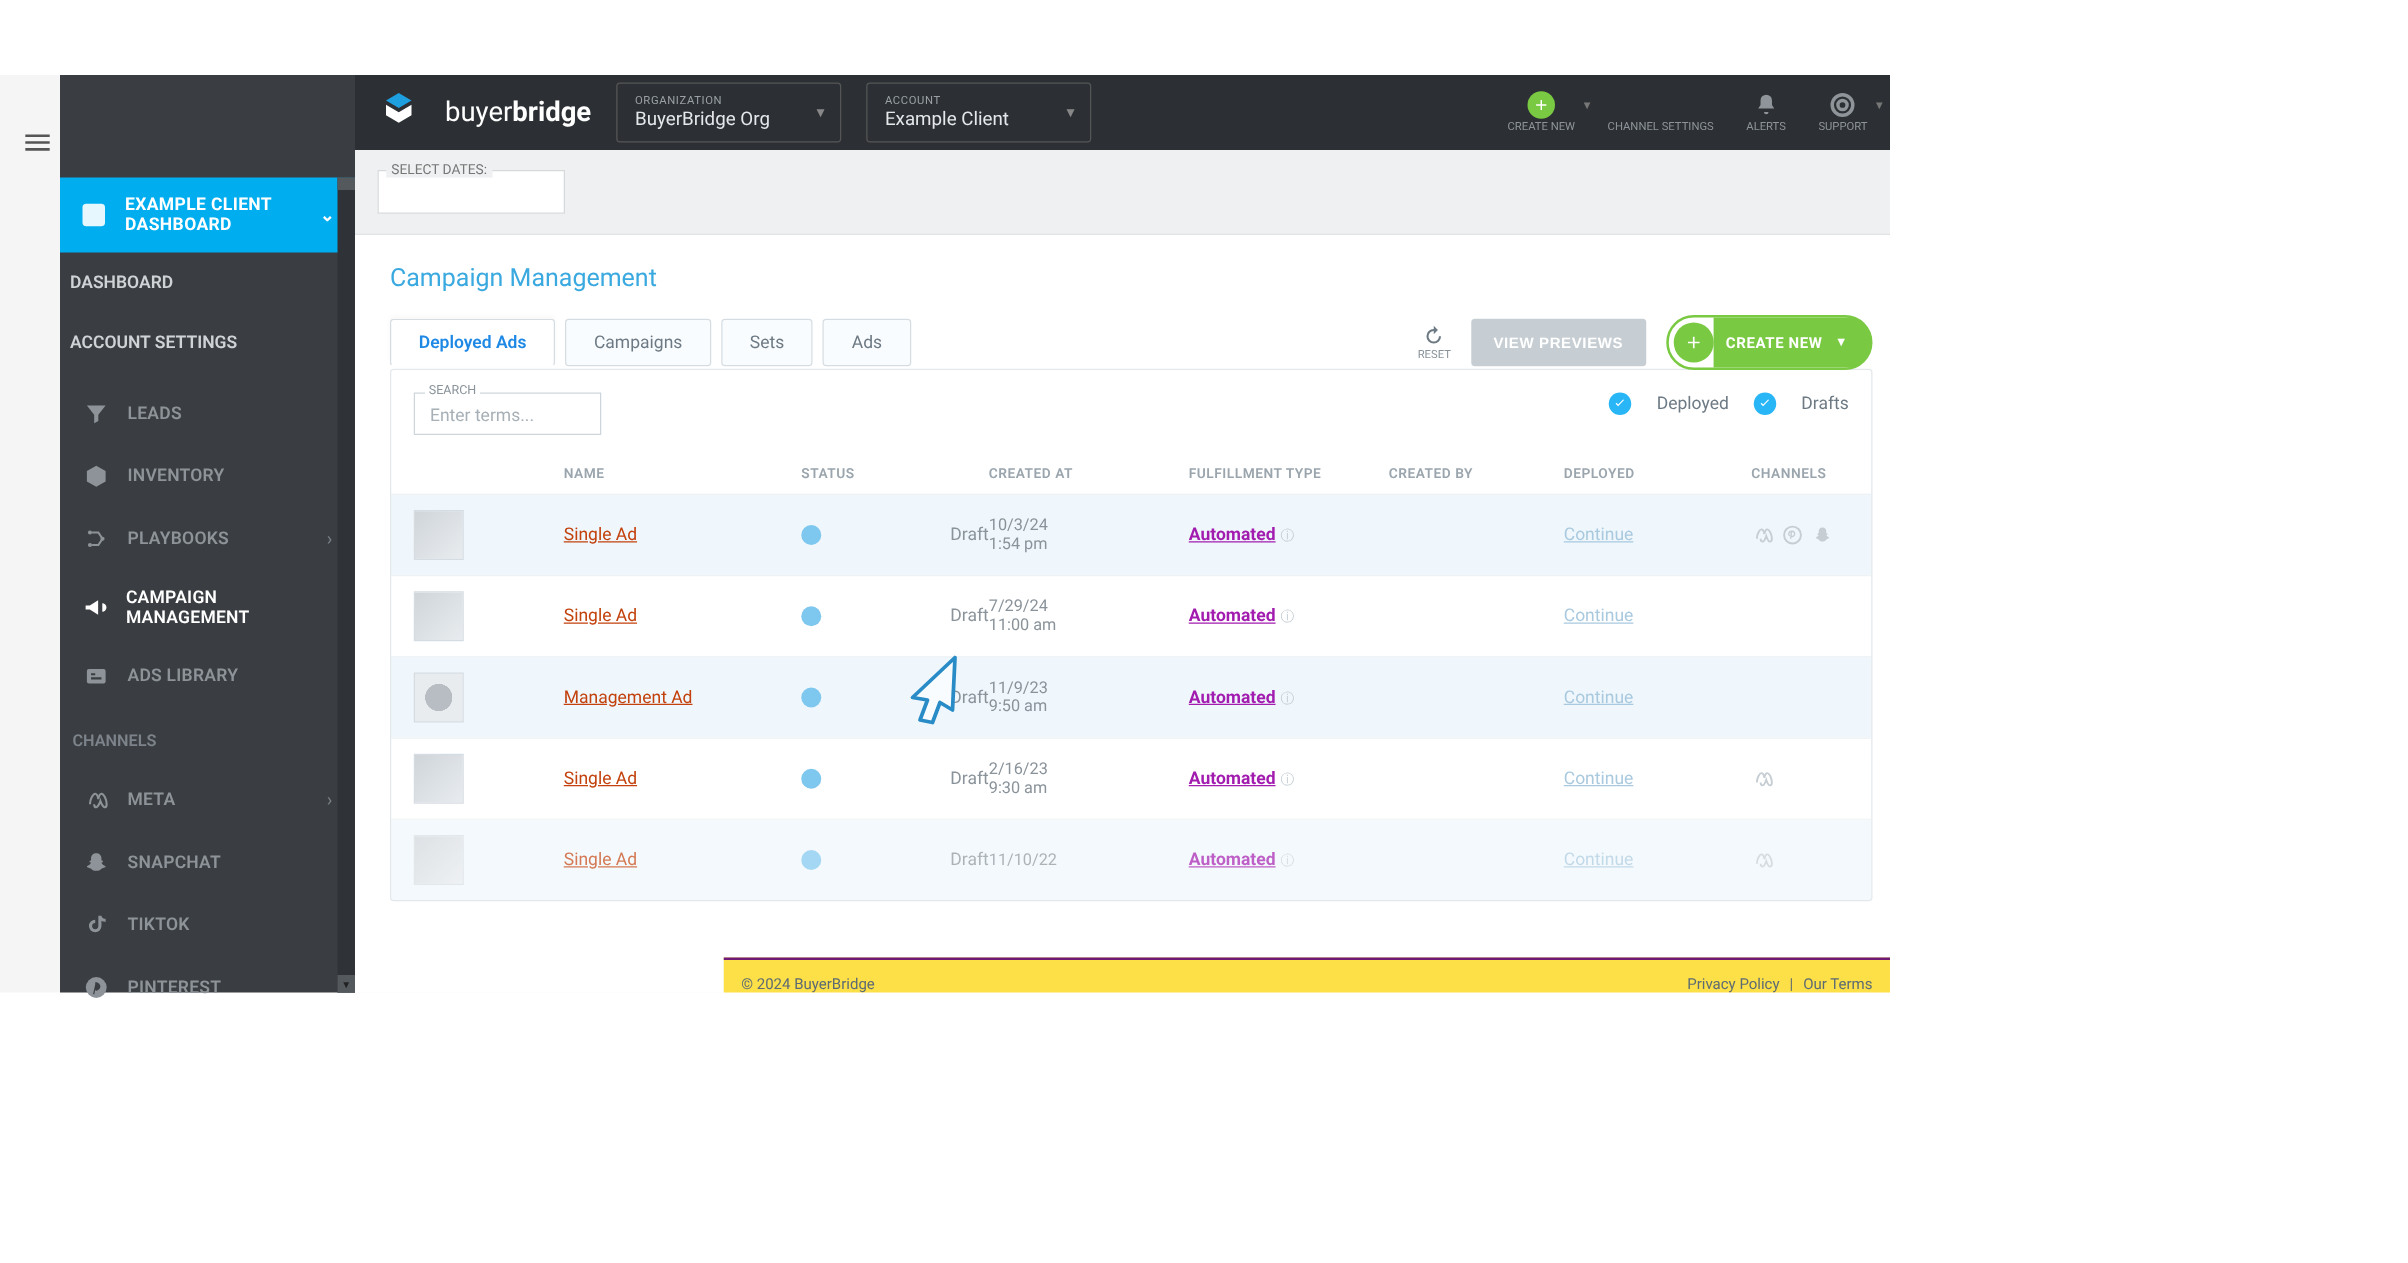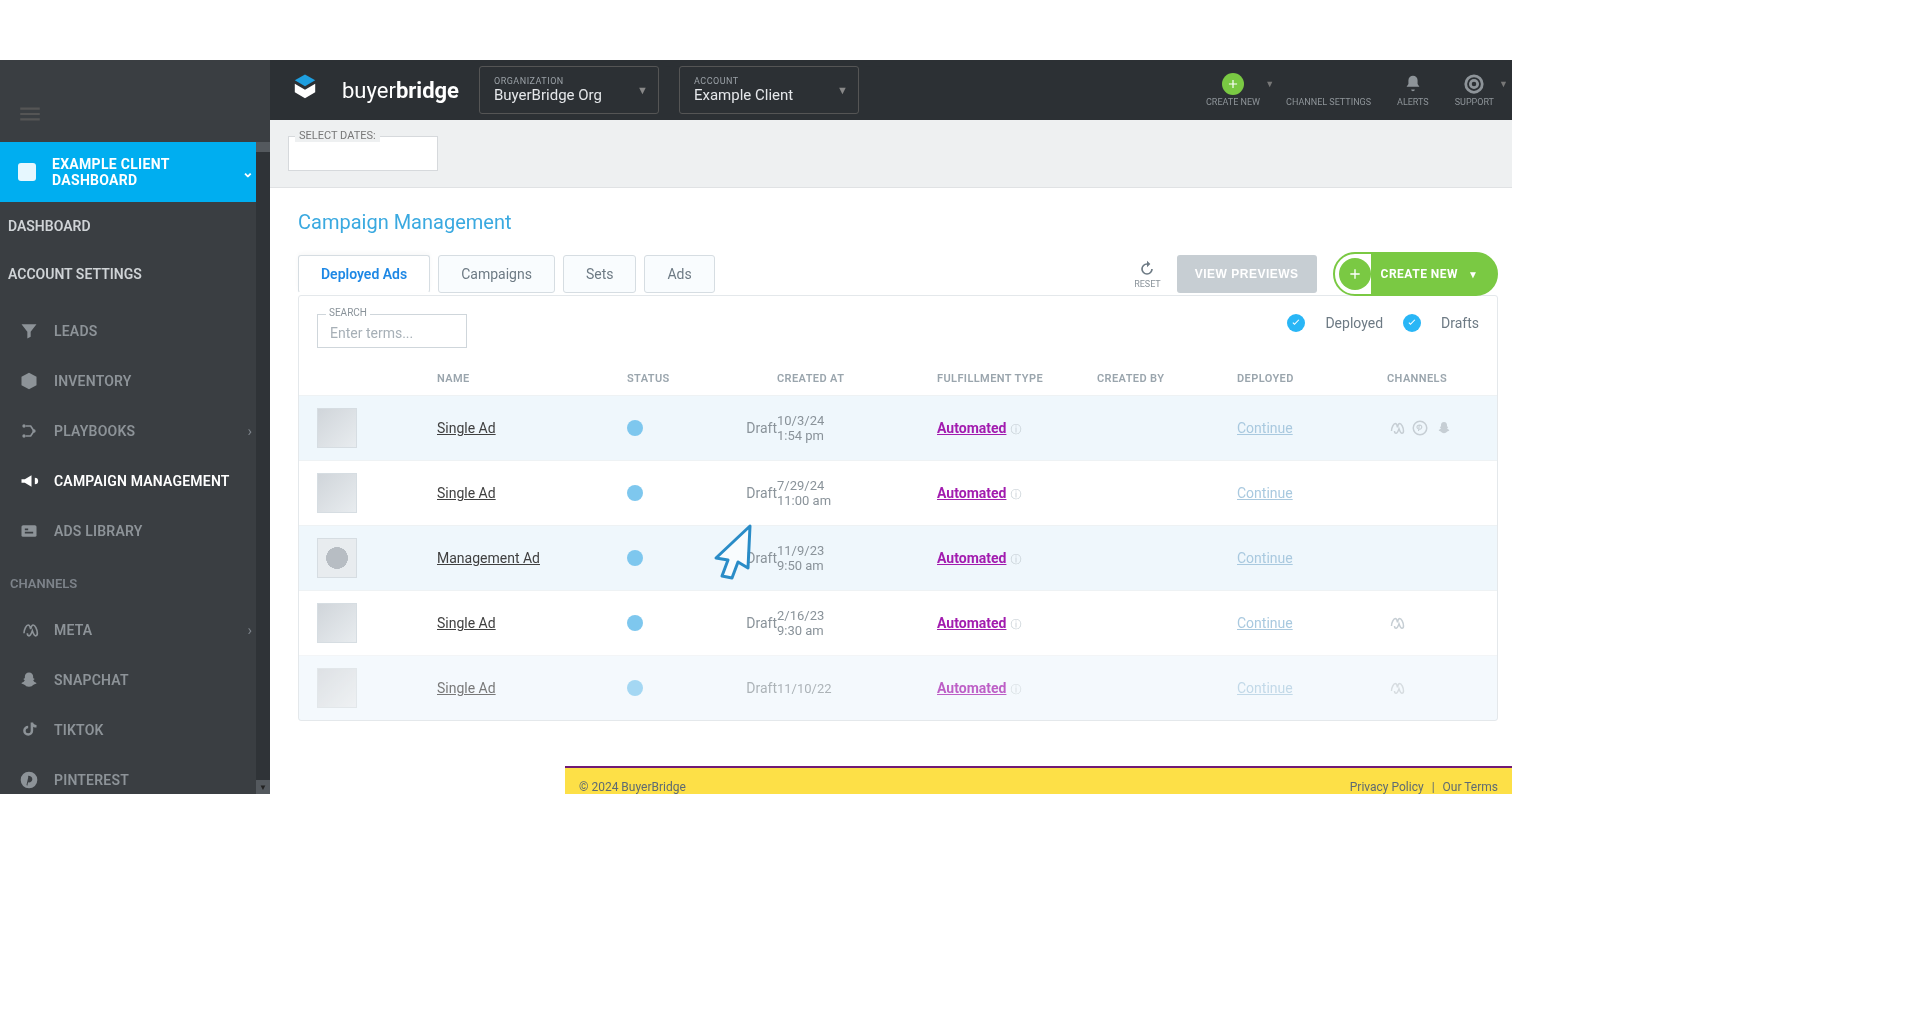--- a/index.html
+++ b/index.html
@@ -1,20 +1,20 @@
 <!DOCTYPE html>
 <html><head>
 <meta charset="utf-8">
 <style>
 * { box-sizing: border-box; margin: 0; padding: 0; }
 body { font-family: -apple-system, BlinkMacSystemFont, "Segoe UI", Roboto, Arial, sans-serif; background: #fff; color: #333; width: 1926px; height: 1010px; overflow: hidden; position: relative; }
 .viewport { position: absolute; top: 60px; left: 0; right: 414px; bottom: 216px; display: flex; background: #f5f5f5; }
 .floating-menu-btn { position: absolute; top: 94px; left: 10px; z-index: 50; width: 40px; height: 40px; display:flex;align-items:center;justify-content:center; cursor:pointer;}
 .floating-menu-btn svg { fill: #555; }
-.sidebar { width: 270px; background: #3a3e42; color: #9aa0a6; display: flex; flex-direction: column; font-size: 14px; position:relative; padding-top: 82px;}
+.sidebar { width: 236px; background: #3a3e42; color: #9aa0a6; display: flex; flex-direction: column; font-size: 14px; position:relative; padding-top: 82px; margin-left: 48px;}
 .sidebar .active-banner { background: #00aef0; color: #fff; padding: 14px 16px 14px 52px; font-weight: 700; letter-spacing: .3px; display:flex; align-items:center; justify-content:space-between; position:relative;}
 .sidebar .active-banner .icon-box { position:absolute; left:18px; width:18px; height:18px; background:#fff; border-radius:3px; opacity:.9;}
 .sidebar .active-banner .chev { font-size: 14px; }
 .sidebar .section-head { padding: 16px 8px; color:#cfd3d6; font-weight:600; cursor:pointer;}
 .sidebar .divider { height:1px; background:#555b60; margin:4px 10px; }
 .sidebar .nav-item { display:flex; align-items:center; padding: 14px 18px; gap:14px; cursor:pointer; color:#8d9398; }
 .sidebar .nav-item.active { color:#fff; }
 .sidebar .nav-item .icon { width:22px; height:22px; display:flex; align-items:center; justify-content:center; }
 .sidebar .nav-item .icon svg { width:20px; height:20px; fill:currentColor; }
 .sidebar .nav-item .expand { margin-left:auto; font-size:15px; color:#7d838a;}
@@ -59,21 +59,21 @@
 .search-box .slab{position:absolute; top:-8px; left:8px; font-size:10px; color:#8a939a; background:#fff; padding:0 3px;}
 .legend { margin-left:auto; display:flex; gap:20px; align-items:center; font-size:14px; color:#6d7a84;}
 .legend .dot { width:18px;height:18px; border-radius:50%; background:#29b6f6; display:inline-flex;align-items:center;justify-content:center;}
 .legend .dot svg{fill:#fff;width:12px;height:12px;}
 .table-head { display:grid; grid-template-columns: 120px 190px 150px 160px 160px 140px 150px 160px 60px; padding: 10px 18px; font-size:11px; color:#9aa5ad; letter-spacing:.4px; font-weight:600;}
 .rows { }
 .row { display:grid; grid-template-columns: 120px 190px 150px 160px 160px 140px 150px 160px 60px; align-items:center; padding: 12px 18px; font-size:14px; color:#8a939a; border-top:1px solid #eef2f4;}
 .row.tint { background:rgba(180,218,240,.22); }
 .row .thumb { width:40px; height:40px; background:linear-gradient(135deg,#d0d5da,#e8ecef); border:1px solid #d6dde2;}
 .row .thumb.car { background: radial-gradient(ellipse at center,#b7bdc3 40%,#e8ecef 41%);}
-.row .name a { color:#404040; text-decoration:underline; cursor:pointer;}
+.row .name a { color:#c2410c; text-decoration:underline; cursor:pointer;}
 .row .status { display:flex; align-items:center; gap:10px;justify-content:space-between;}
 .row .status .sd { width:16px;height:16px;border-radius:50%;background:#7ec7ee;}
 .row .date { font-size:13px; }
 .row .fulfill a{ color:#a21caf; text-decoration:underline;font-weight:bold;}
 .row .fulfill .tiny { font-size:11px; color:#c3ccd2; margin-left:4px;}
 .row .deploy a{ color:#a9c9df; text-decoration:underline;}
 .row .channels { display:flex; gap:6px; color:#c6ced4;}
 .row .channels svg{width:18px;height:18px;fill:currentColor;}
 .footer { position:absolute; left:295px; right:0; bottom:0; height:28px; background:#fde047; border-top:2px solid #701a75; display:flex; align-items:flex-end; padding:0 14px; font-size:12px; color:#5d6a73;}
 .footer .links { margin-left:auto; display:flex; gap:8px; color:#5d6a73;}

